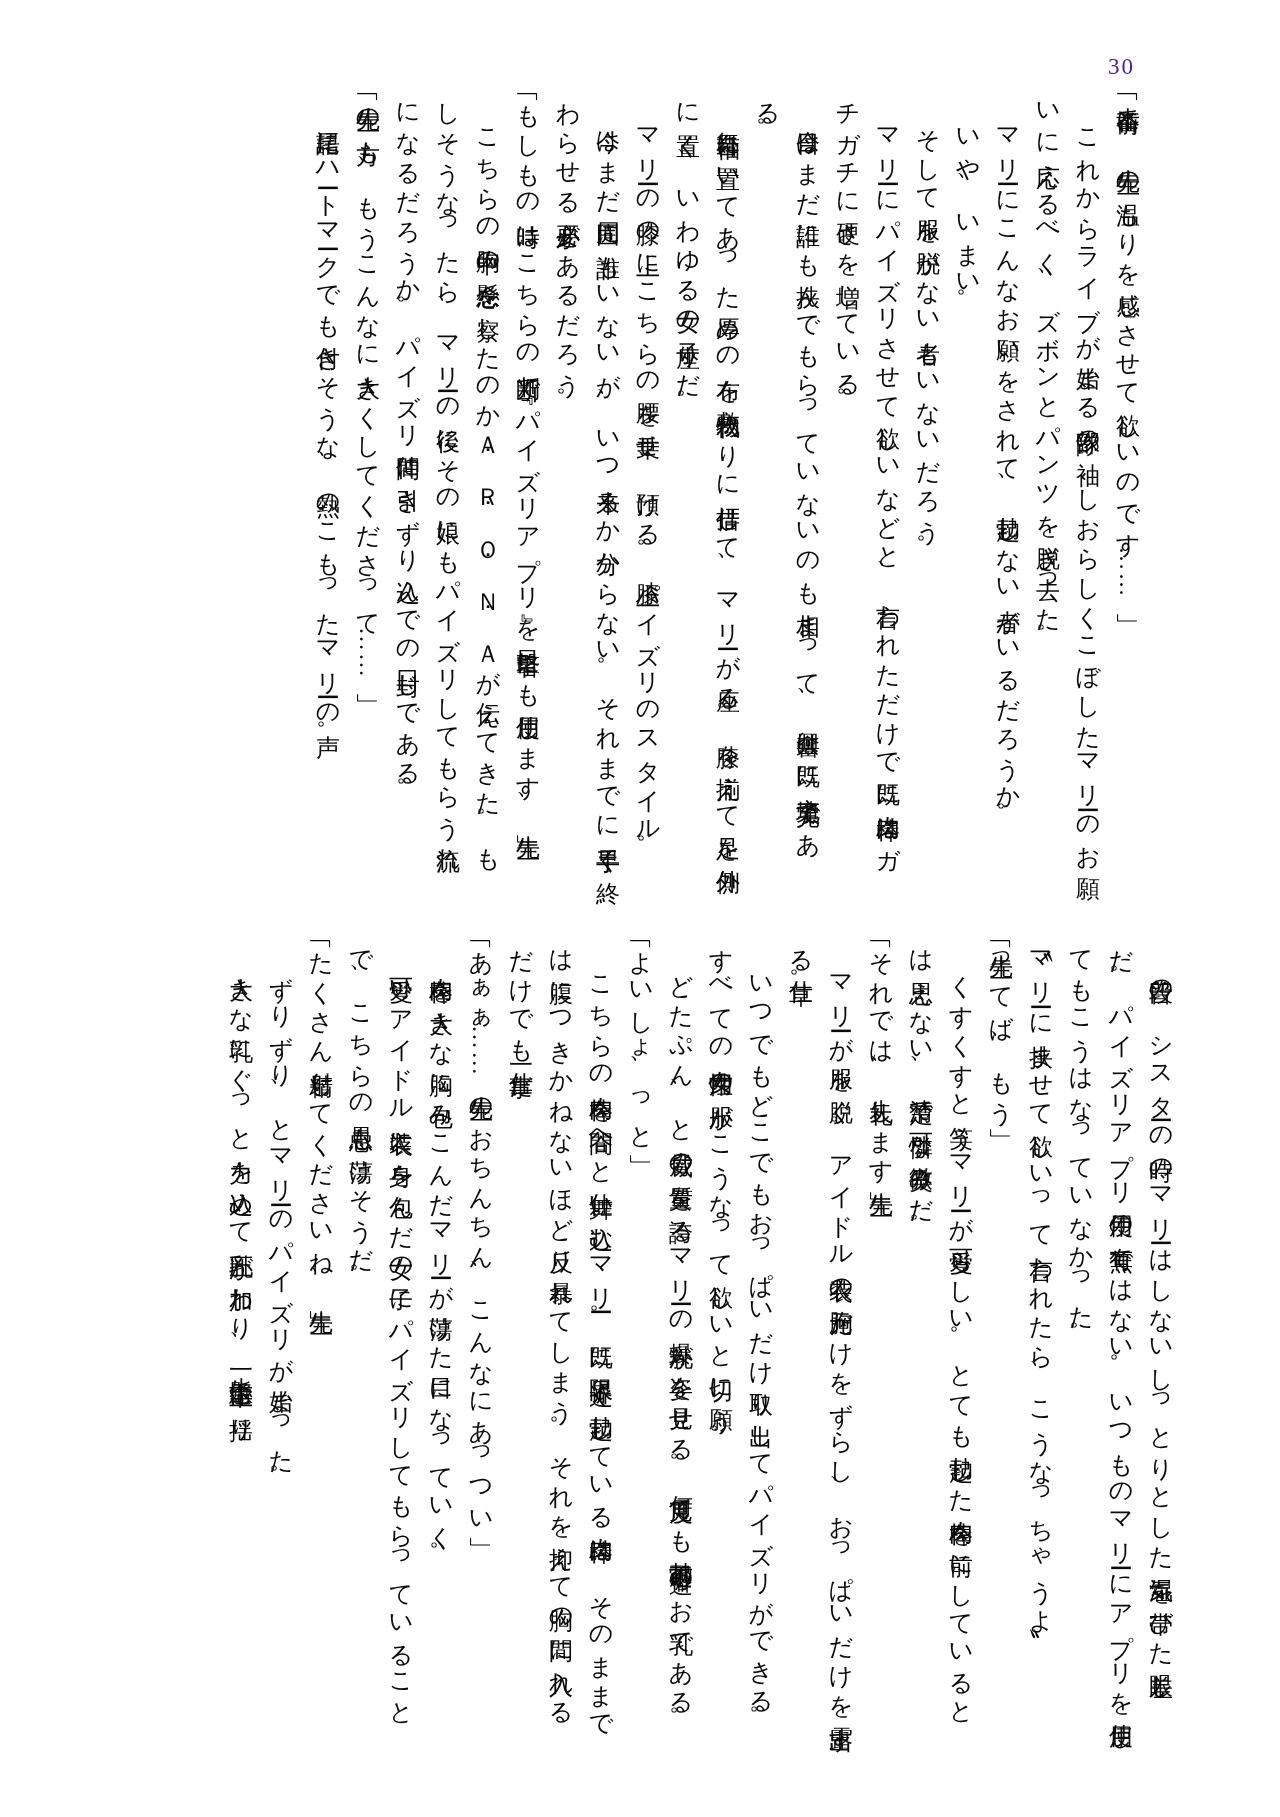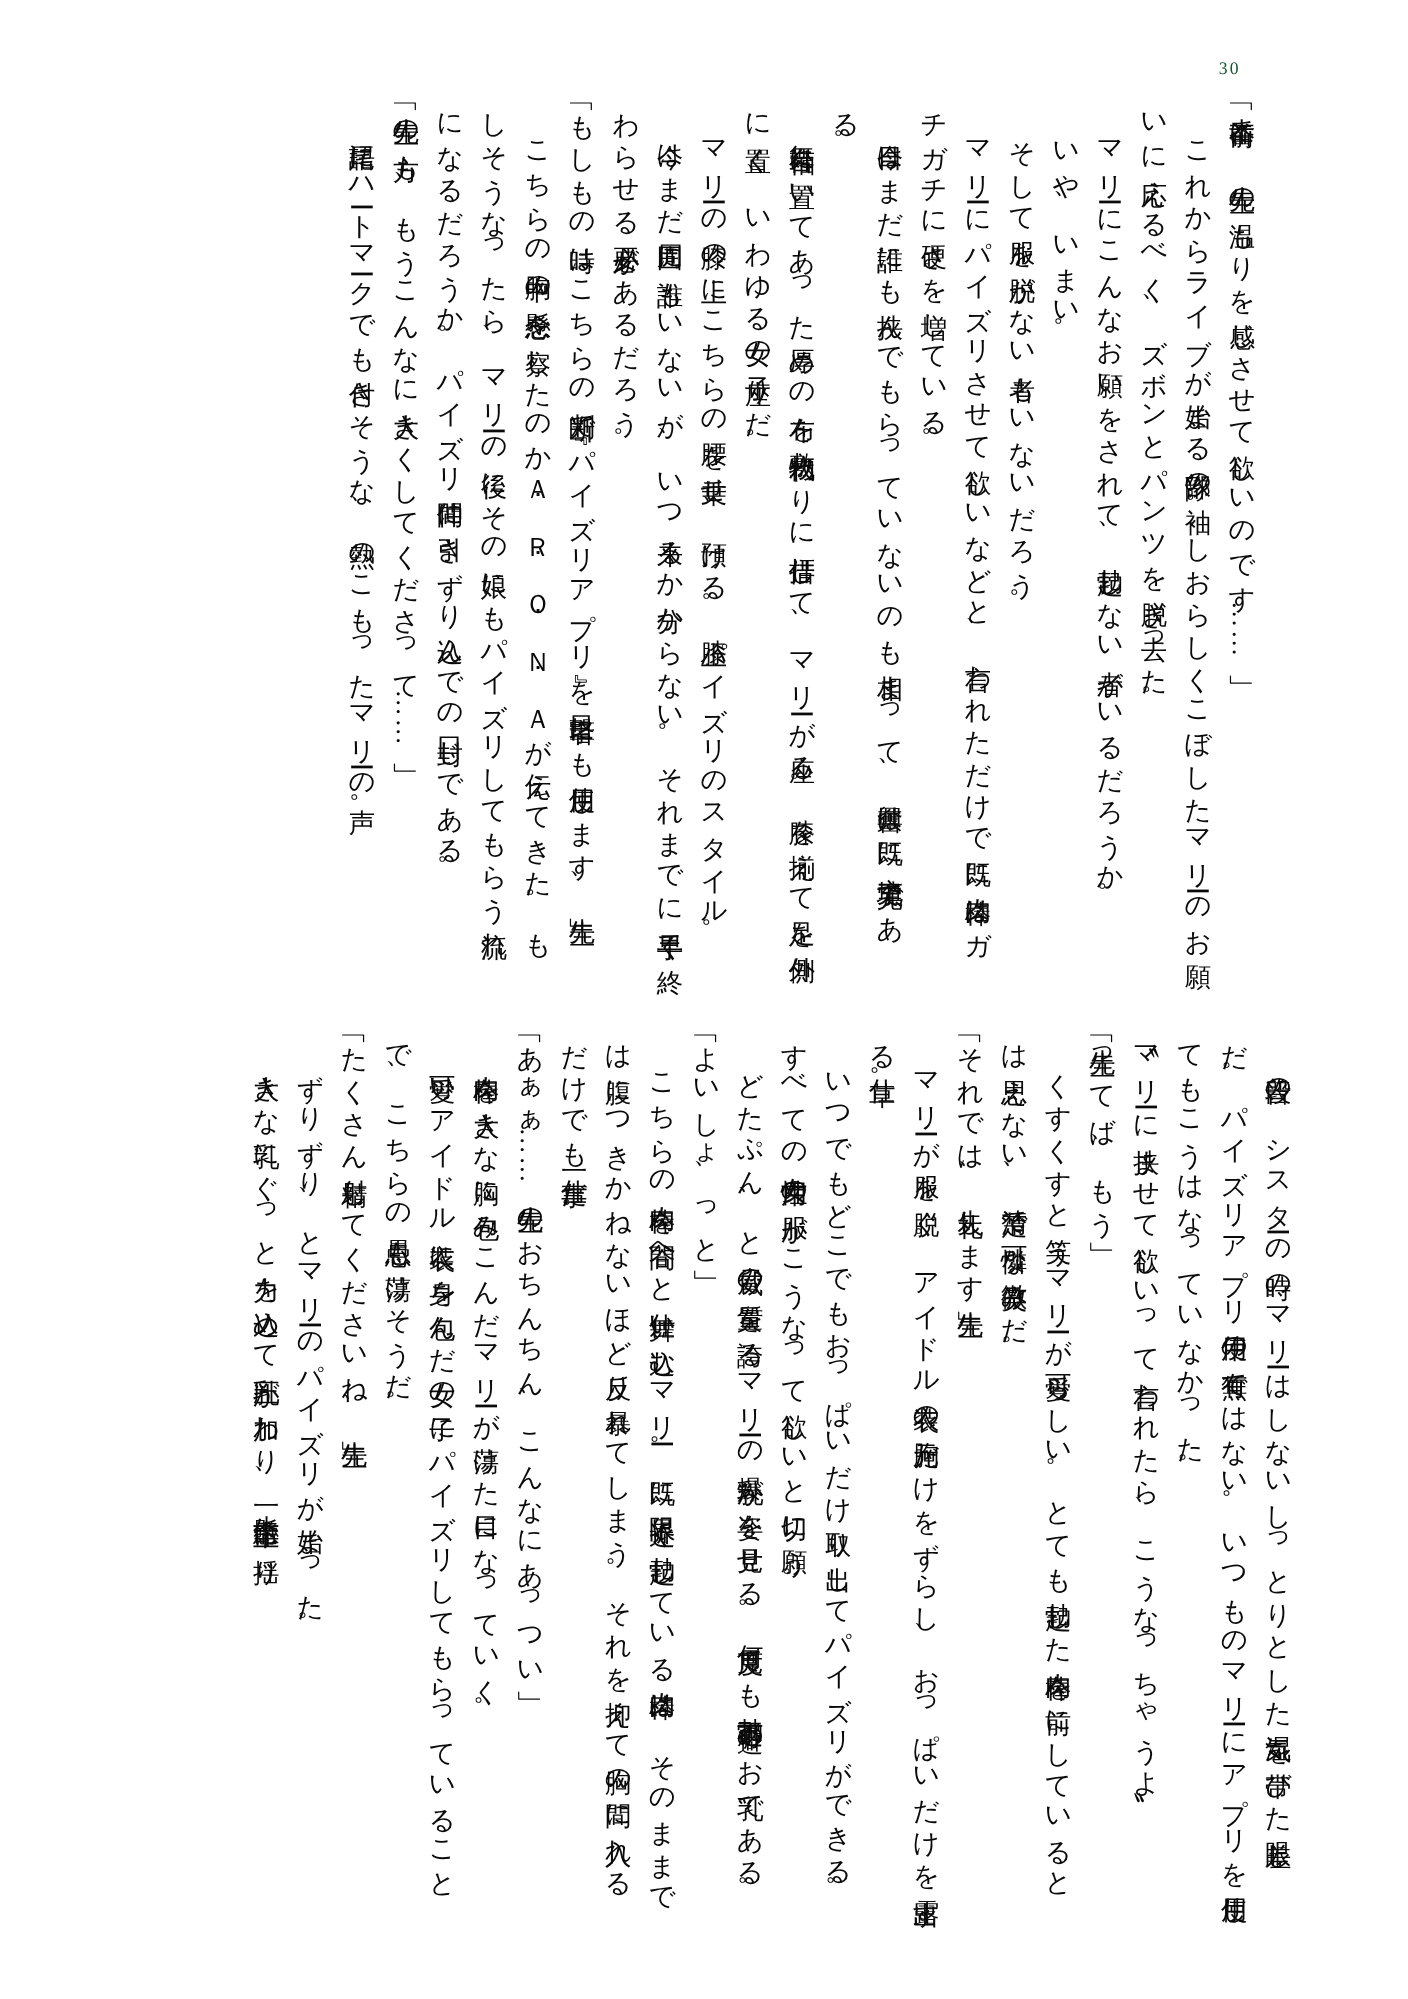--- a/index.html
+++ b/index.html
@@ -13,23 +13,23 @@
     height: 1817px;
     background: #ffffff;
     color: #0a0a0a;
     font-family: "Liberation Serif", "DejaVu Serif", serif;
     overflow: hidden;
   }
   .page-number {
     position: absolute;
     top: 54px;
     left: 1108px;
-    font-size: 16px;
+    font-size: 23px;
     letter-spacing: 2px;
-    color: #14532d;
+    color: #4c1d95;
   }
   .vtext {
     position: absolute;
     writing-mode: vertical-rl;
     text-orientation: mixed;
     font-size: 24px;
     letter-spacing: 2.2px;
     line-height: 40px;
     line-break: strict;
     word-break: normal;

